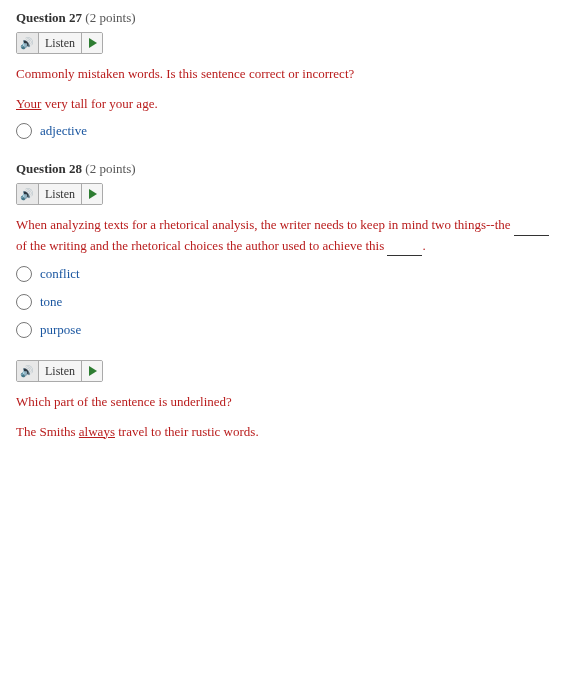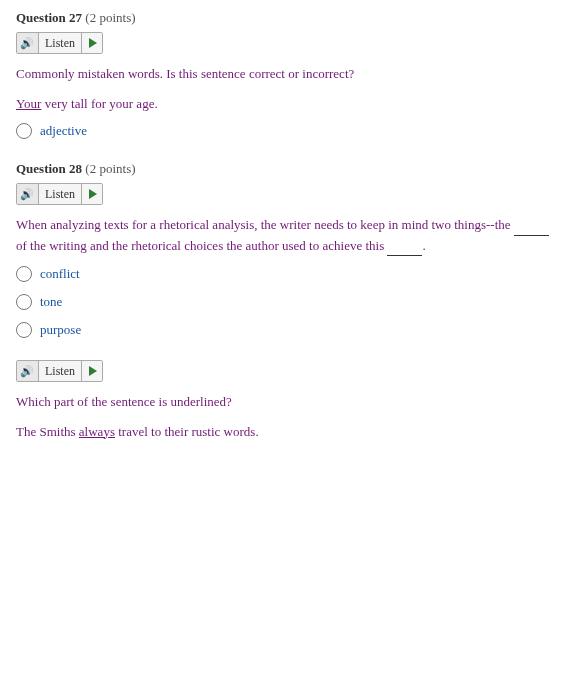--- a/index.html
+++ b/index.html
@@ -70,21 +70,21 @@
       border-bottom: 5px solid transparent;
       border-left: 8px solid #2e7d32;
       margin-left: 2px;
     }
     .speaker-icon {
       font-size: 11px;
       color: #1565c0;
     }
     .question-text {
       font-size: 13px;
-      color: #701a75;
+      color: #b91c1c;
       margin-bottom: 10px;
       line-height: 1.5;
     }
     .question-text .underline {
       text-decoration: underline;
     }
     .blank {
       border-bottom: 1px solid #333;
       display: inline-block;
       min-width: 35px;

